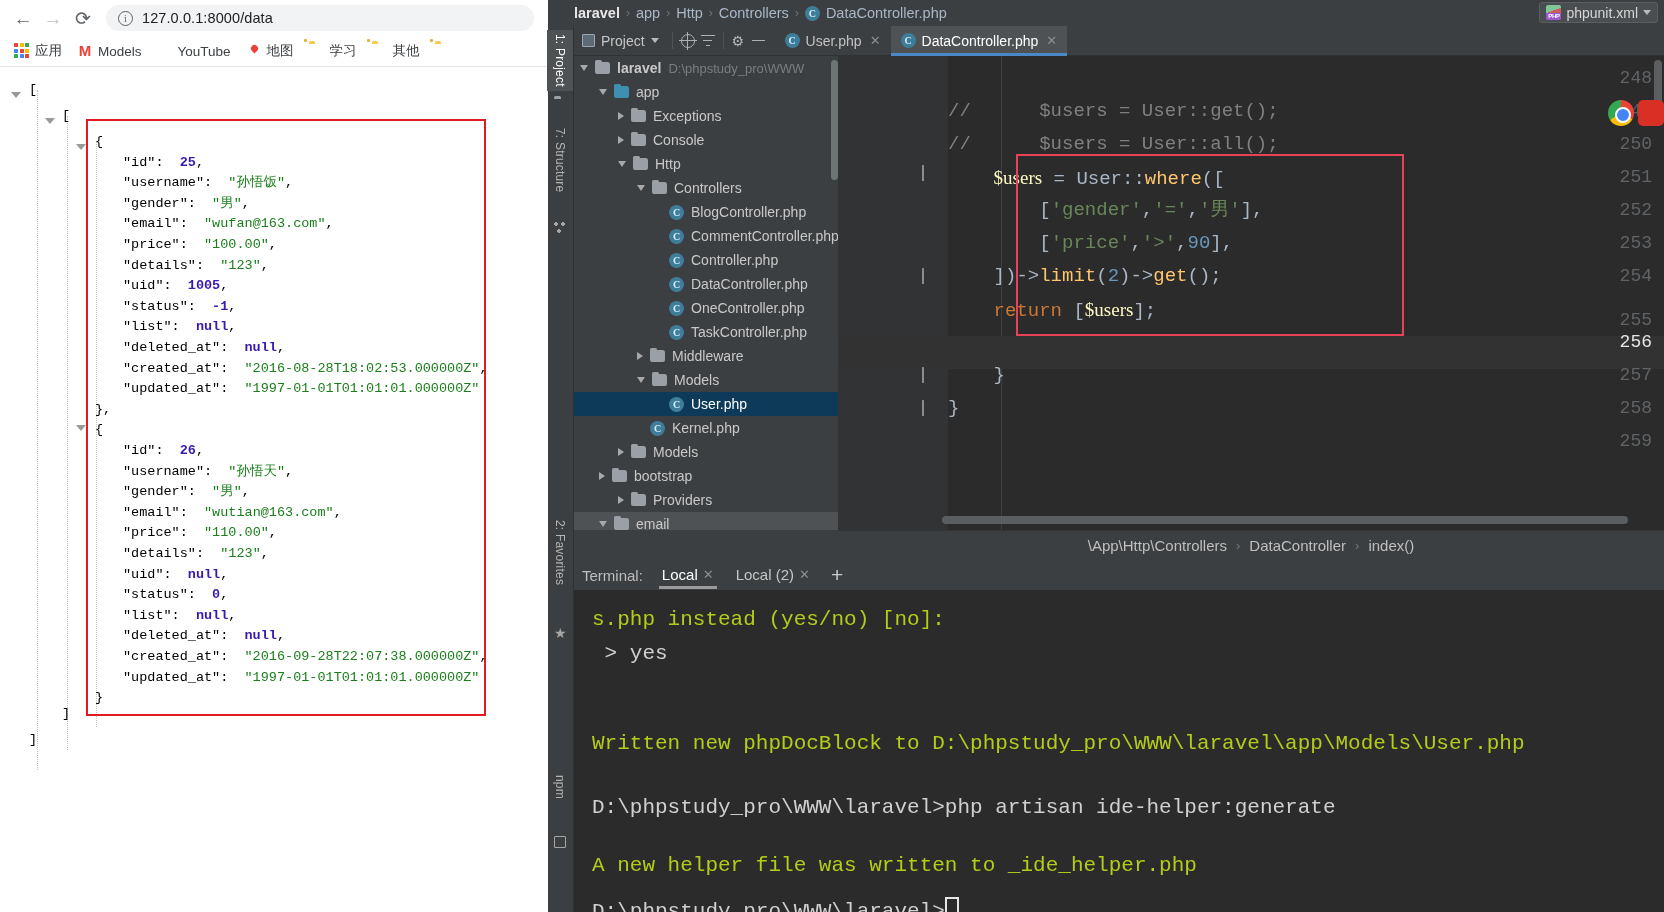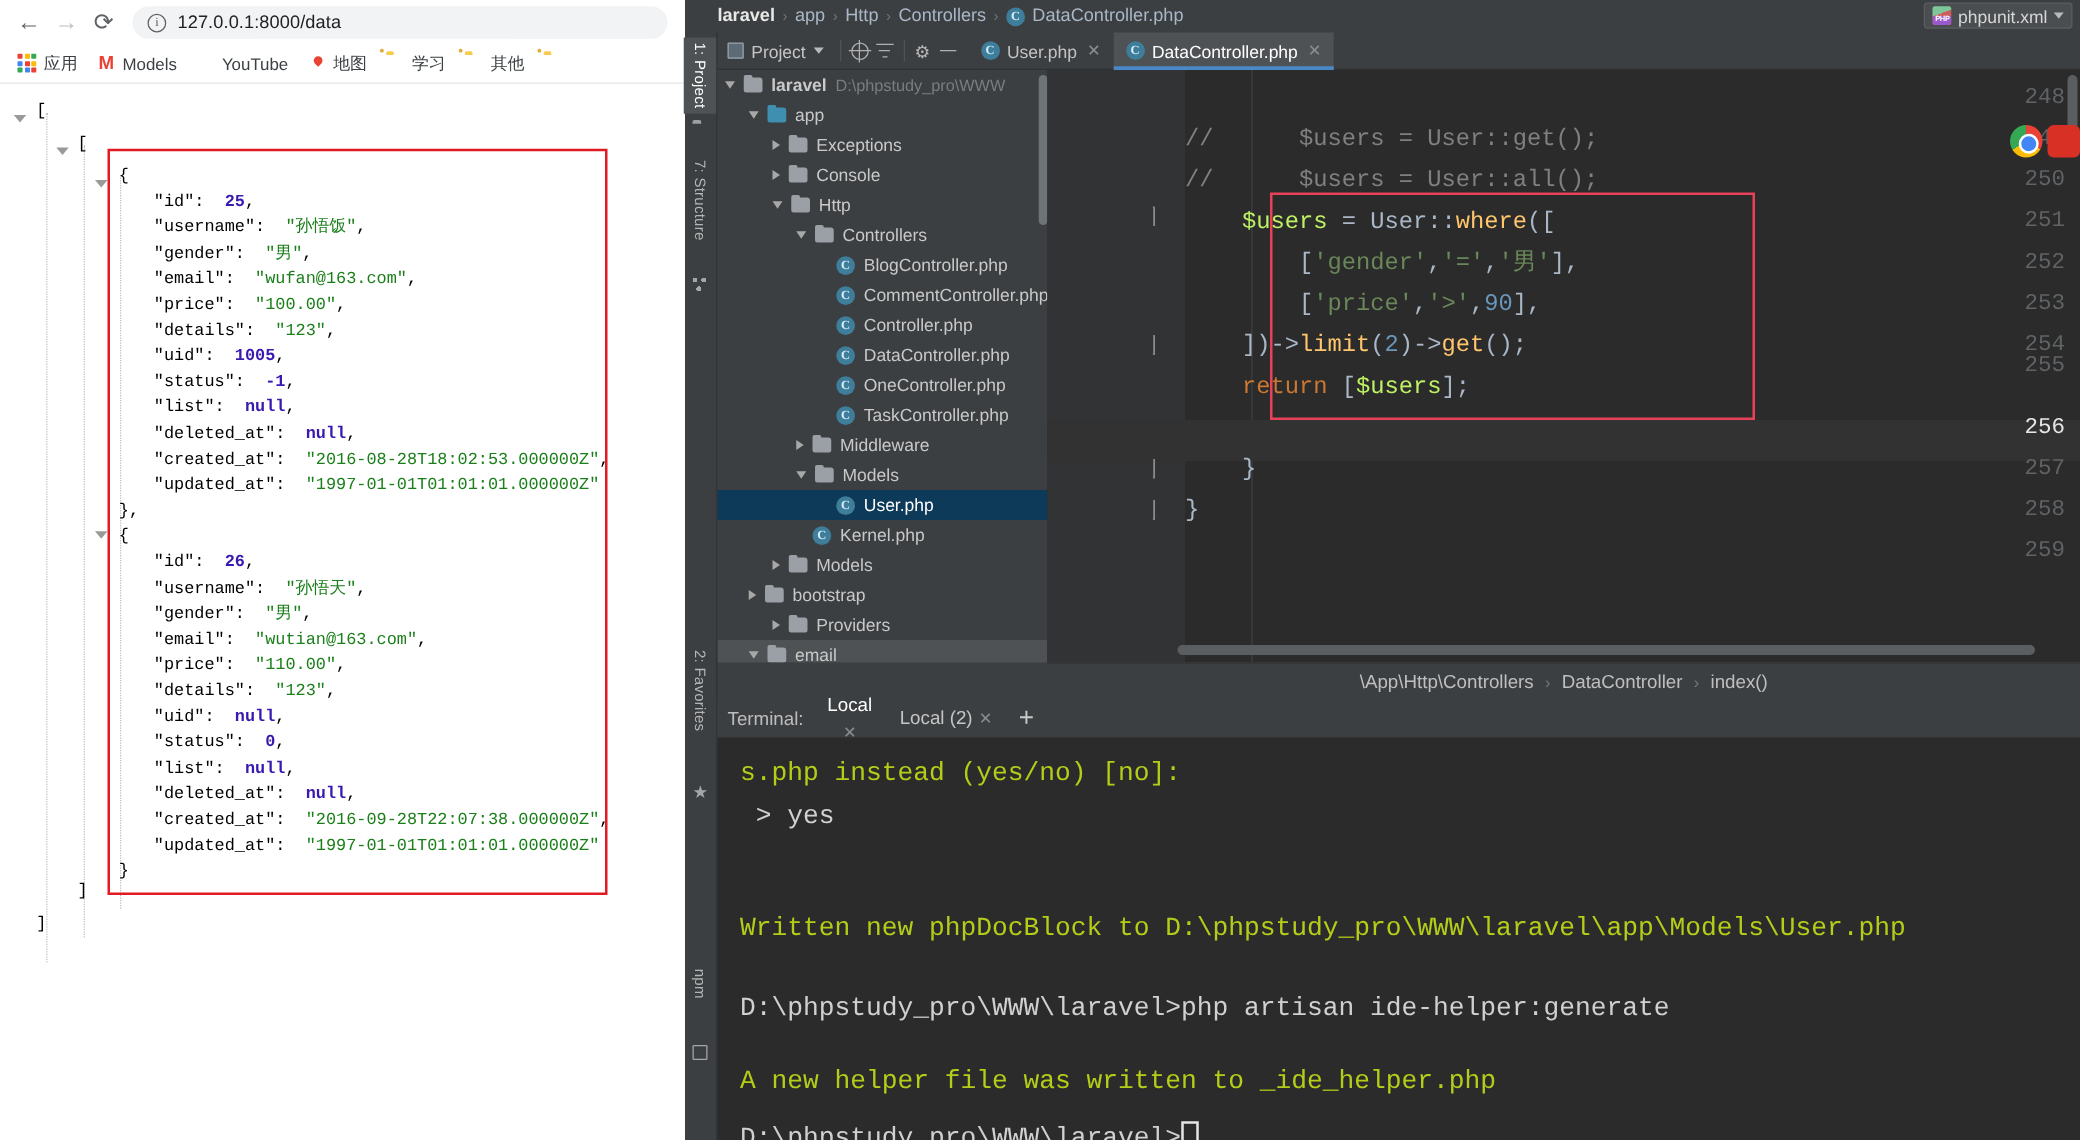--- a/index.html
+++ b/index.html
@@ -224,21 +224,21 @@
   .foldmark .box { width:13px;height:10px;border:1.3px solid #8a8d8f; border-radius:1px;}
   .foldmark.bot .box { border-radius:1px 1px 6px 6px; border-top:none;}
   .foldmark.top .box { border-radius:6px 6px 1px 1px; border-bottom:none;}
   .code {
     position:absolute; left:110px; top:0; right:0; bottom:0;
     font-family:"Liberation Mono", monospace; font-size: 19px; line-height: 33px;
     white-space: pre; color:#a9b7c6;
   }
   .cline { position:absolute; left: 0; white-space:pre; }
   .cmt { color:#808080; }
-  .var { color:#bef264; }
+  .var { color:#fef9c3;font-family:Liberation Serif, serif; }
   .kw  { color:#cc7832; }
   .fn  { color:#ffc66d; }
   .str { color:#6a8759; }
   .num { color:#6897bb; }
   .curline-band { position:absolute; left:0; right:0; height:33px; background:#323232; }
   .ed-redbox { position:absolute; border:2px solid #e8415a; }
   .ed-vguide { position:absolute; width:1px; background:#3d4042; }
   .ed-hscroll { position:absolute; height:8px; background:#5b5e60; border-radius:4px; }
   .ed-vscroll { position:absolute; width:8px; background:#5b5e60; border-radius:4px; }
 
@@ -253,21 +253,21 @@
   .term-tabs {
     position:absolute; left:26px; right:0; bottom:322px; height:30px;
     background:#3c3f41; display:flex; align-items:center; gap:4px; padding-left:8px;
     font-size:15px;
   }
   .tt-label { color:#bdbdbd; margin-right:6px; }
   .tt {
     position:relative; display:flex; align-items:center; gap:5px; padding: 4px 9px 6px;
     color:#c6c6c6;
   }
-  .tt.active { color:#ffffff;flex-direction:column; }
+  .tt.active { color:#ffffff; }
   .tt.active::after { content:""; position:absolute; left:6px; right:6px; bottom:0; height:2.5px; background:#9b9b9b;}
   .tt-x { color:#888c8e; font-size:13px;}
   .tt-plus { color:#c8c8c8; font-size:21px; padding: 0 8px; line-height:18px;}
 
   .term {
     position:absolute; left:26px; right:0; bottom:0; height:322px;
     background:#2b2b2b; font-family:"Liberation Mono", monospace;
     font-size: 21px; overflow:hidden;
   }
   .tline { position:absolute; left:18px; white-space:pre; }
@@ -601,21 +601,21 @@
       <div class="curline-band" style="top:280px;"></div>
 
       <div id="gutter-nums">
           <div class="lineno" style="top: 6px;">248</div>
           <div class="lineno" style="top: 39px;">249</div>
           <div class="lineno" style="top: 72px;">250</div>
           <div class="lineno" style="top: 105px;">251</div>
           <div class="lineno" style="top: 138px;">252</div>
           <div class="lineno" style="top: 171px;">253</div>
           <div class="lineno" style="top: 204px;">254</div>
-          <div class="lineno" style="top: 221px; font-family: Liberation Mono, monospace;">255</div>
+          <div class="lineno" style="top: 248px; font-family: Liberation Mono, monospace;">255</div>
           <div class="lineno cur" style="top: 270px;">256</div>
           <div class="lineno" style="top: 303px;">257</div>
           <div class="lineno" style="top: 336px;">258</div>
           <div class="lineno" style="top: 369px;">259</div>
         </div>
 
       <div class="foldmark top" style="top:110px;"><span class="box"></span></div>
       <div class="foldmark bot" style="top:212px;"><span class="box"></span></div>
       <div class="foldmark bot" style="top:311px;"><span class="box"></span></div>
       <div class="foldmark bot" style="top:344px;"><span class="box"></span></div>

